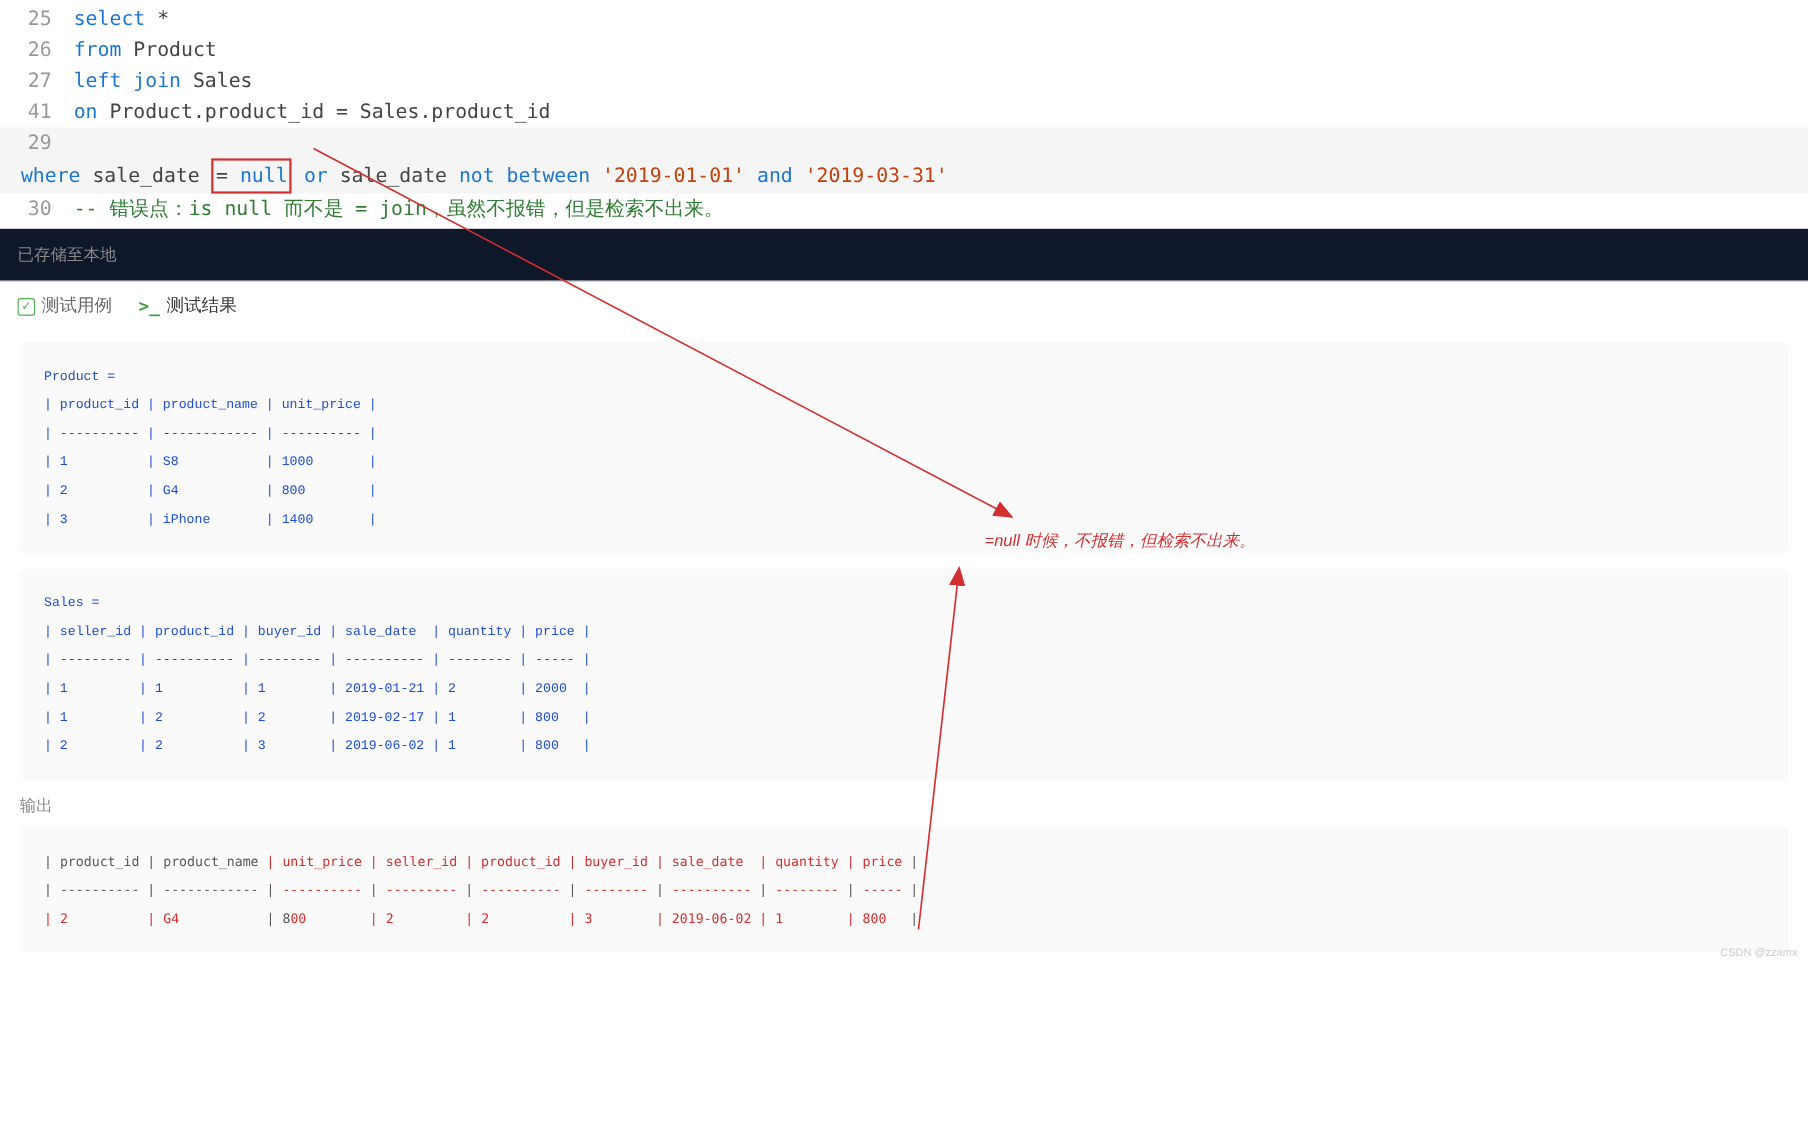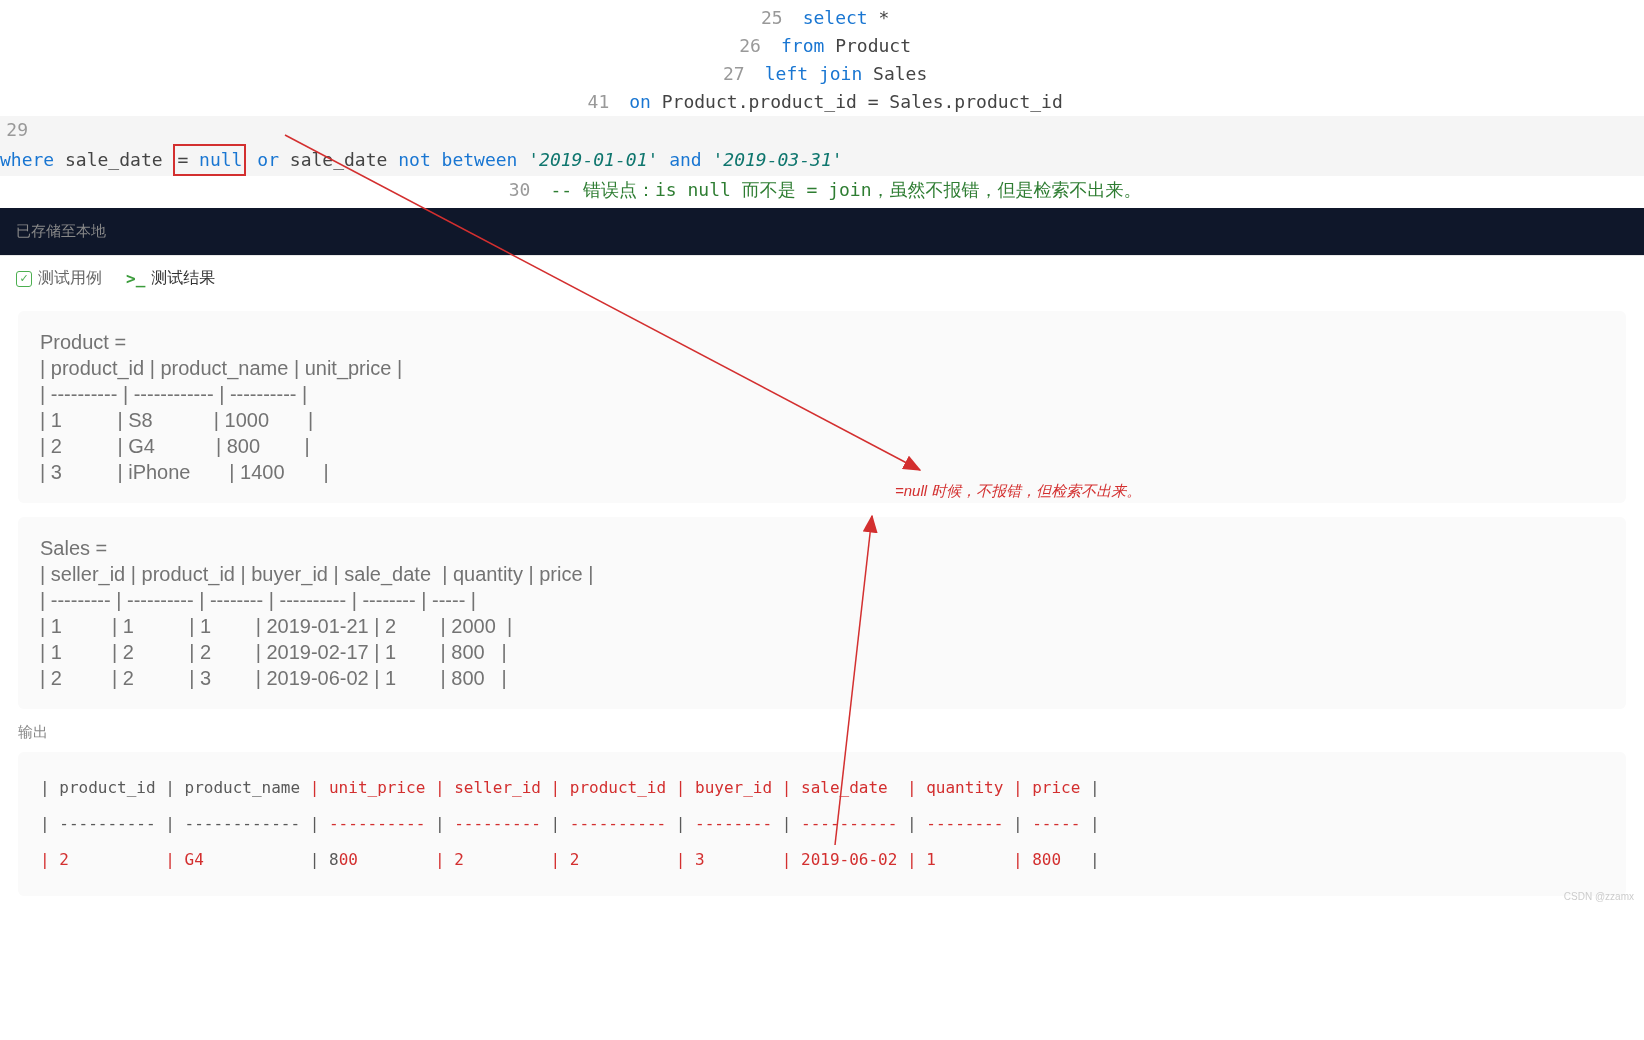--- a/index.html
+++ b/index.html
@@ -11,41 +11,40 @@
   position: relative;
 }
 .code-area {
   padding: 4px 0;
   background: #fff;
 }
 .code-line {
   display: flex;
   align-items: baseline;
   line-height: 28px;
-  padding: 0 0;
-  justify-content: center;
+  padding: 0 19px;
 }
 .code-line.highlighted {
   background: #f5f5f5;
   flex-direction: column;
 }
 .line-num {
   width: 48px;
   text-align: right;
   color: #999;
   padding-right: 20px;
   user-select: none;
   font-family: Consolas, Monaco, monospace;
 }
 .code-content {
   white-space: pre;
   font-family: Consolas, Monaco, monospace;
 }
 .kw { color: #1976d2; font-weight: 500; }
-.str { color: #0f766e; font-style: italic; }
+.str { color: #c2410c; }
 .comment { color: #2e7d32; }
 .normal { color: #444; }
 .red-box {
   border: 2px solid #d32f2f;
   padding: 0 2px;
   display: inline-block;
 }
 .status-bar {
   padding: 14px 16px;
   font-size: 15px;
@@ -94,33 +93,33 @@
 .section-label {
   font-size: 15px;
   color: #888;
   margin: 10px 0;
 }
 .code-block {
   background: #fafafa;
   border-radius: 6px;
   padding: 18px 22px;
   margin-bottom: 14px;
-  font-family: Liberation Sans, sans-serif;
-  font-size: 20px;
+  font-family: Liberation Mono, monospace;
+  font-size: 12px;
   line-height: 26px;
-  color: #737373;
+  color: #1d4ed8;
   white-space: pre;
 }
 .output-block {
   background: #fafafa;
   border-radius: 6px;
   padding: 18px 22px;
   font-family: Consolas, Monaco, monospace;
-  font-size: 16px;
-  line-height: 36px;
+  font-size: 12px;
+  line-height: 26px;
   white-space: pre;
 }
 .red-text { color: #d32f2f; }
 .black-text { color: #595959; }
 .annotation {
   position: absolute;
   color: #d32f2f;
   font-size: 15px;
   font-family: -apple-system, 'Microsoft YaHei', sans-serif;
 }

